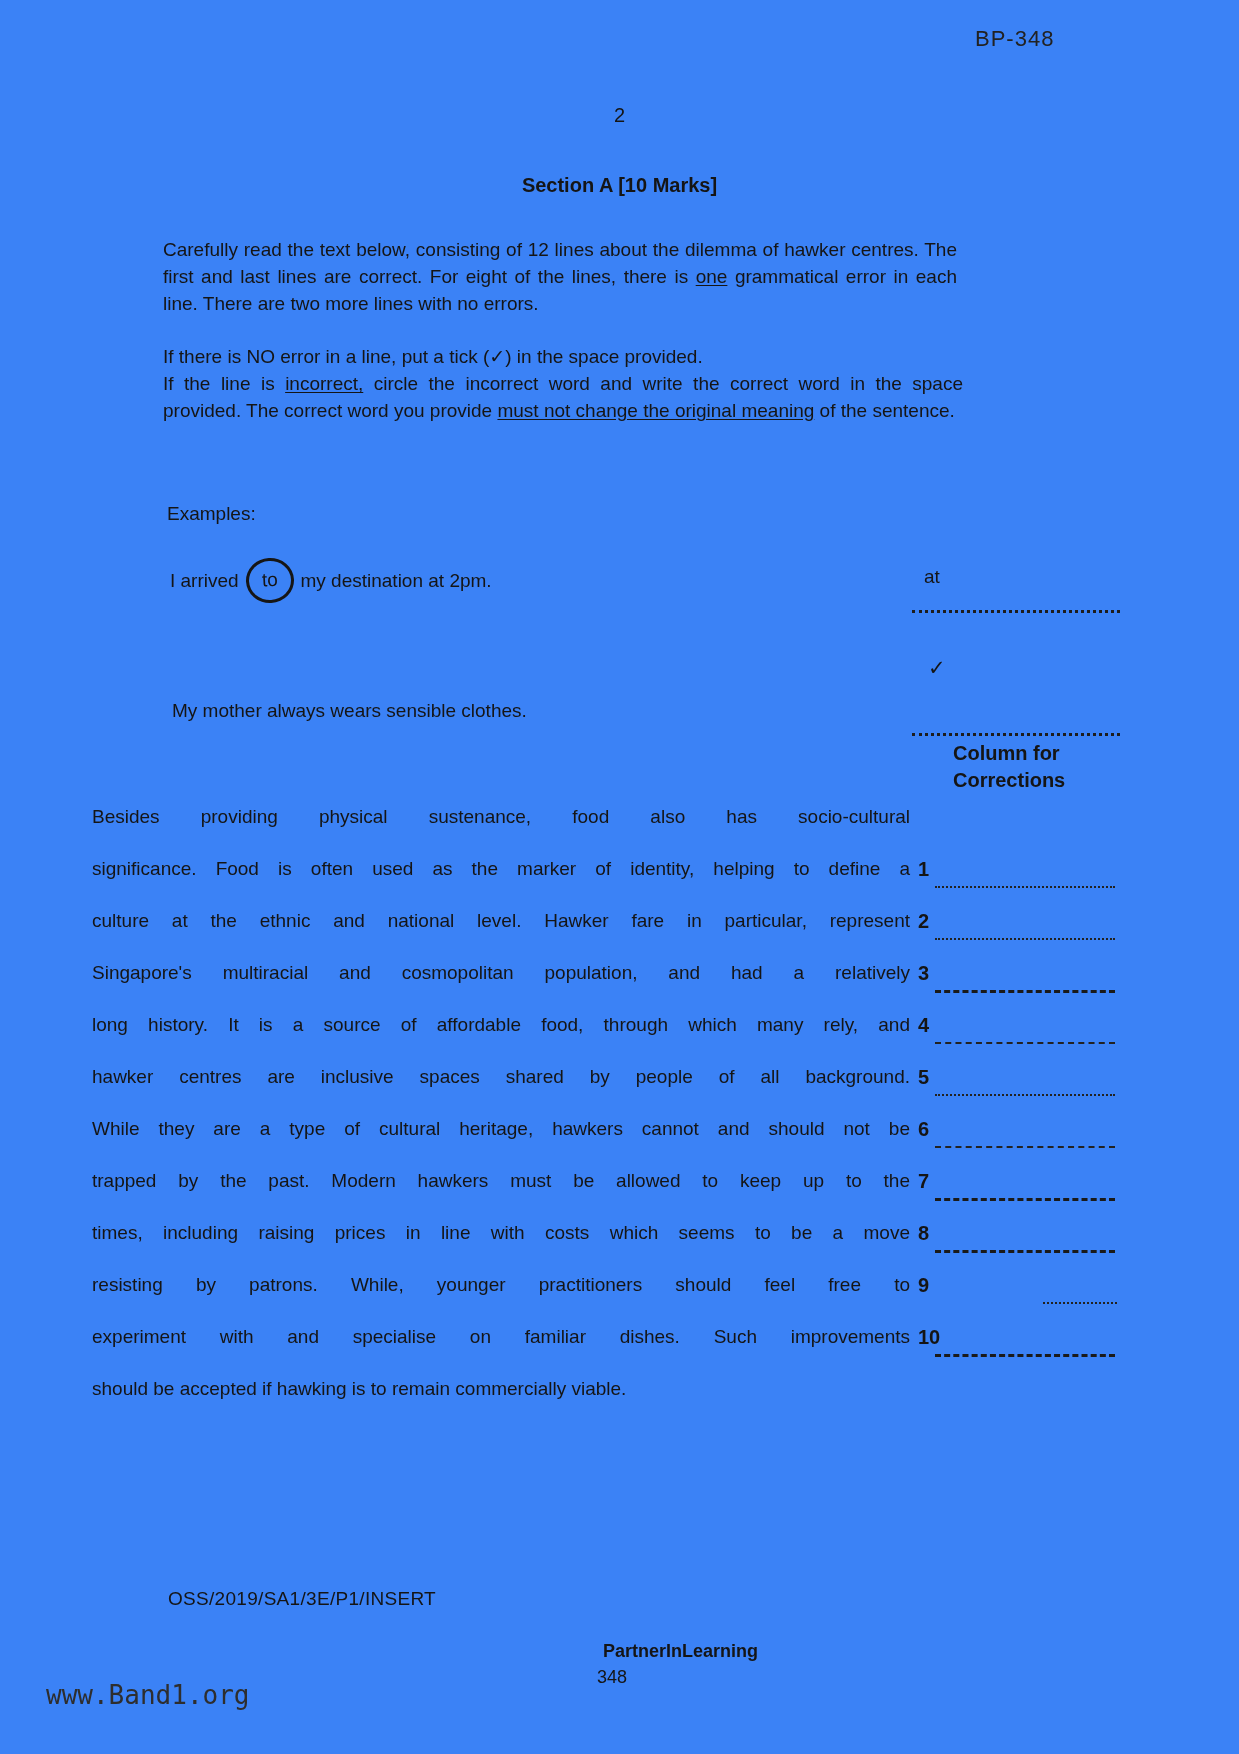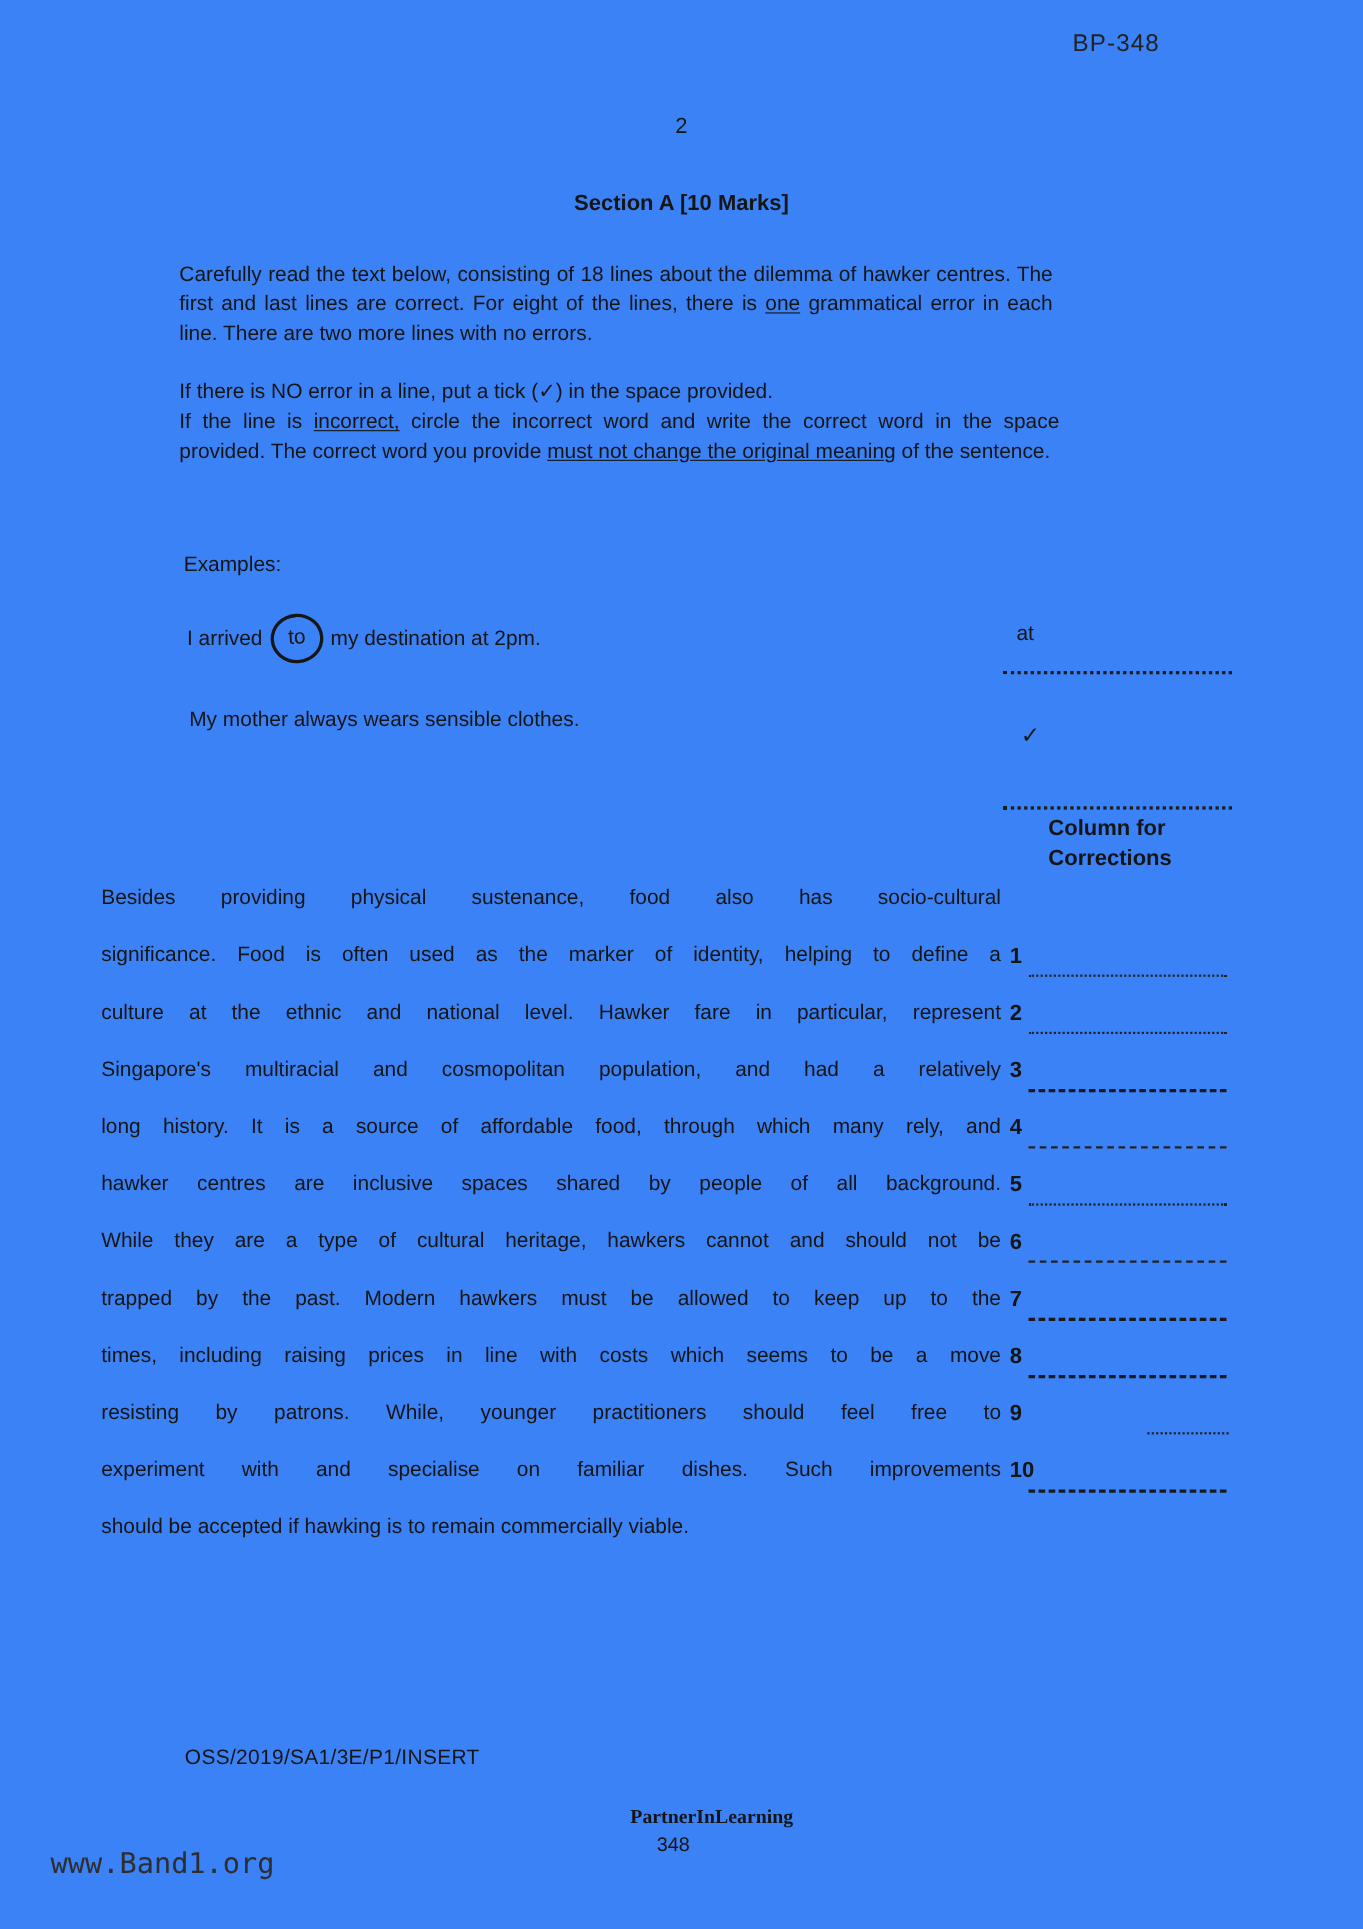--- a/index.html
+++ b/index.html
@@ -19,57 +19,57 @@
   .instr1{top:236px;left:163px;width:794px;font-size:19px;line-height:27px;text-align:justify;}
   .instr2{top:343px;left:163px;width:800px;font-size:19px;line-height:27px;text-align:justify;}
   .u{text-decoration:underline;text-underline-offset:2px;}
   .examples-label{top:503px;left:167px;font-size:19px;}
   .ex1{top:558px;left:170px;font-size:19px;display:flex;align-items:center;}
   .circle{
     display:inline-block;border:3px solid #161616;border-radius:50%;
     padding:8px 13px 9px 13px;margin:0 7px;transform:rotate(-3deg);
   }
   .ex1-corr{top:566px;left:924px;font-size:19px;}
-  .ex2{top:644px;left:172px;font-size:19px;}
+  .ex2{top:700px;left:172px;font-size:19px;}
   .ex2-corr{top:656px;left:928px;font-size:21px;}
   .dotline{height:3px;border-bottom:3px dotted #1d1d1d;}
   .ex-dot1{top:607px;left:912px;width:208px;}
   .ex-dot2{top:730px;left:912px;width:208px;}
   .col-header{top:740px;left:953px;width:160px;font-size:20px;font-weight:bold;line-height:27px;}
   .pline{
     left:92px;width:818px;font-size:19px;
     text-align:justify;text-align-last:justify;
     white-space:nowrap;
   }
   .pline.lastline{text-align:center;text-align-last:left;}
   .lnum{left:918px;width:36px;font-size:20px;font-weight:bold;}
   .cline{left:935px;width:180px;height:3px;}
   .cl-dot{border-bottom:2px dotted #222;}
   .cl-dash{border-bottom:2px dashed #222;}
   .cl-dash3{border-bottom:3px dashed #1a1a1a;}
   .cl-short{left:1043px;width:74px;}
   .attribution{top:1432px;left:150px;width:818px;font-size:17px;line-height:29px;color:#1b1b1b;}
   .doc-code{top:1588px;left:168px;font-size:19px;letter-spacing:0.3px;}
-  .partner{top:1641px;left:573px;font-size:18px;font-weight:bold;font-family:Liberation Serif, serif;}
+  .partner{top:1641px;left:603px;font-size:18px;font-weight:bold;}
   .partner-num{top:1667px;left:597px;font-size:18px;}
   .watermark{
     top:1680px;left:46px;font-size:26px;
     font-family:"DejaVu Sans Mono","Liberation Mono",monospace;color:#2e2e2e;
   }
 </style>
 </head>
 <body>
 
 <div class="page">
 
   <div class="abs bp-code">BP-348</div>
   <div class="abs page-num">2</div>
   <div class="abs section-title">Section A [10 Marks]</div>
 
-  <div class="abs instr1"><span>Carefully read the text below, consisting of 18 lines about the dilemma of hawker centres. The first and last lines are correct. For eight of the lines, there is </span><span class="u">one</span><span> grammatical error in each line. There are two more lines with no errors.</span></div>
+  <div class="abs instr1"><span>Carefully read the text below, consisting of 12 lines about the dilemma of hawker centres. The first and last lines are correct. For eight of the lines, there is </span><span class="u">one</span><span> grammatical error in each line. There are two more lines with no errors.</span></div>
 
   <div class="abs instr2"><span>If there is NO error in a line, put a tick (✓) in the space provided.</span><br><span>If the line is </span><span class="u">incorrect,</span><span> circle the incorrect word and write the correct word in the space provided. The correct word you provide </span><span class="u">must not change the original meaning</span><span> of the sentence.</span></div>
 
   <div class="abs examples-label">Examples:</div>
 
   <div class="abs ex1">
     <span>I arrived</span>
     <span class="circle">to</span>
     <span>my destination at 2pm.</span>
   </div>

